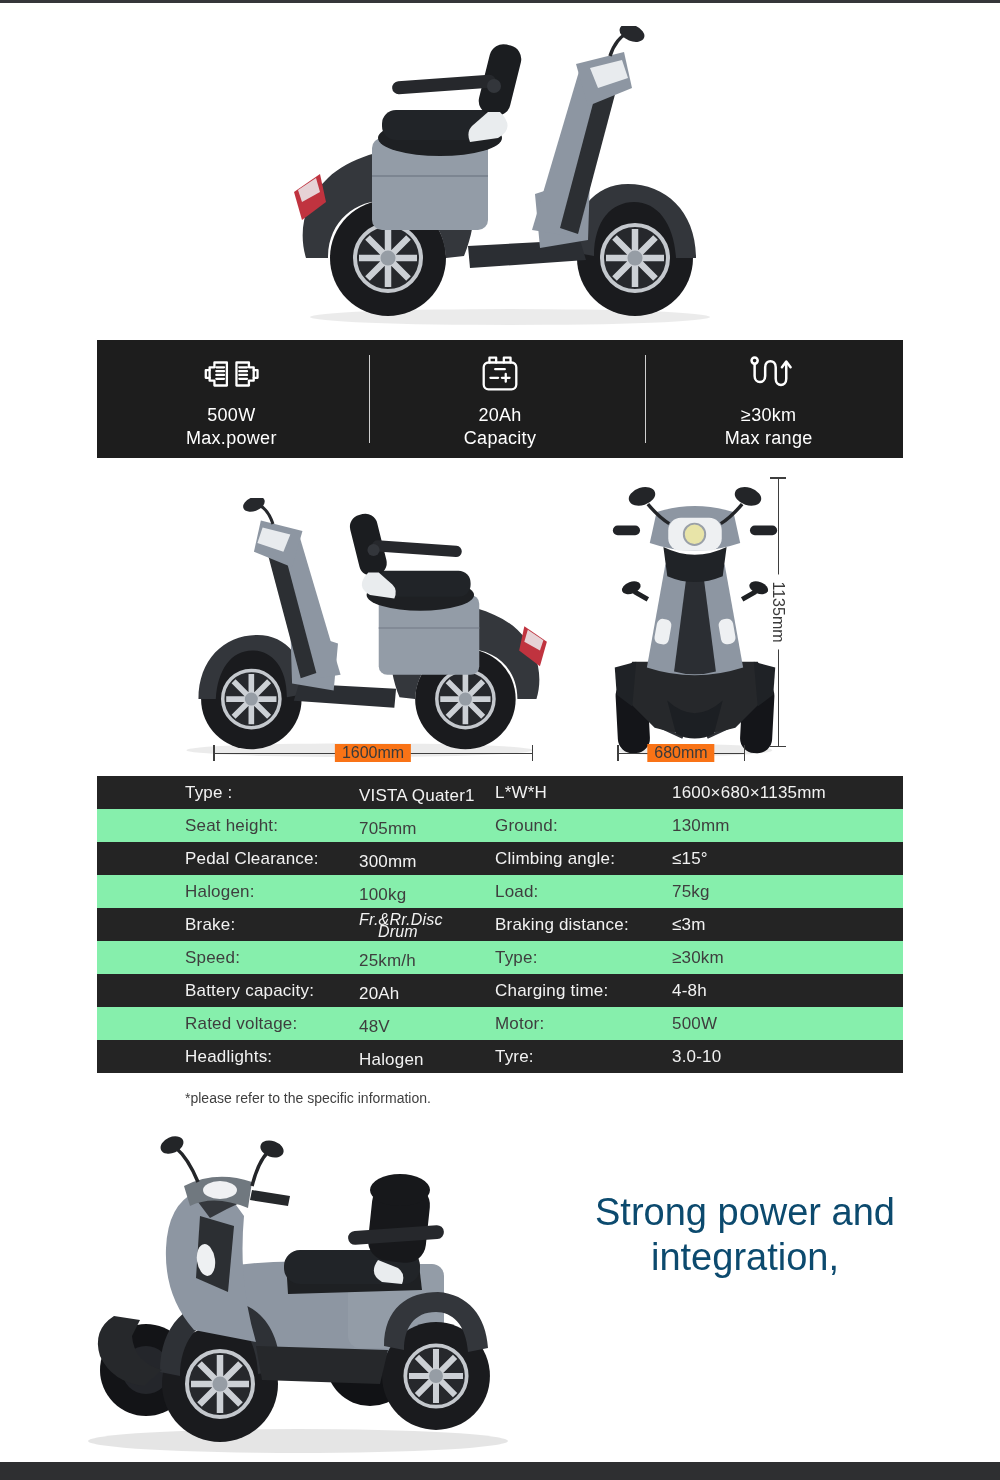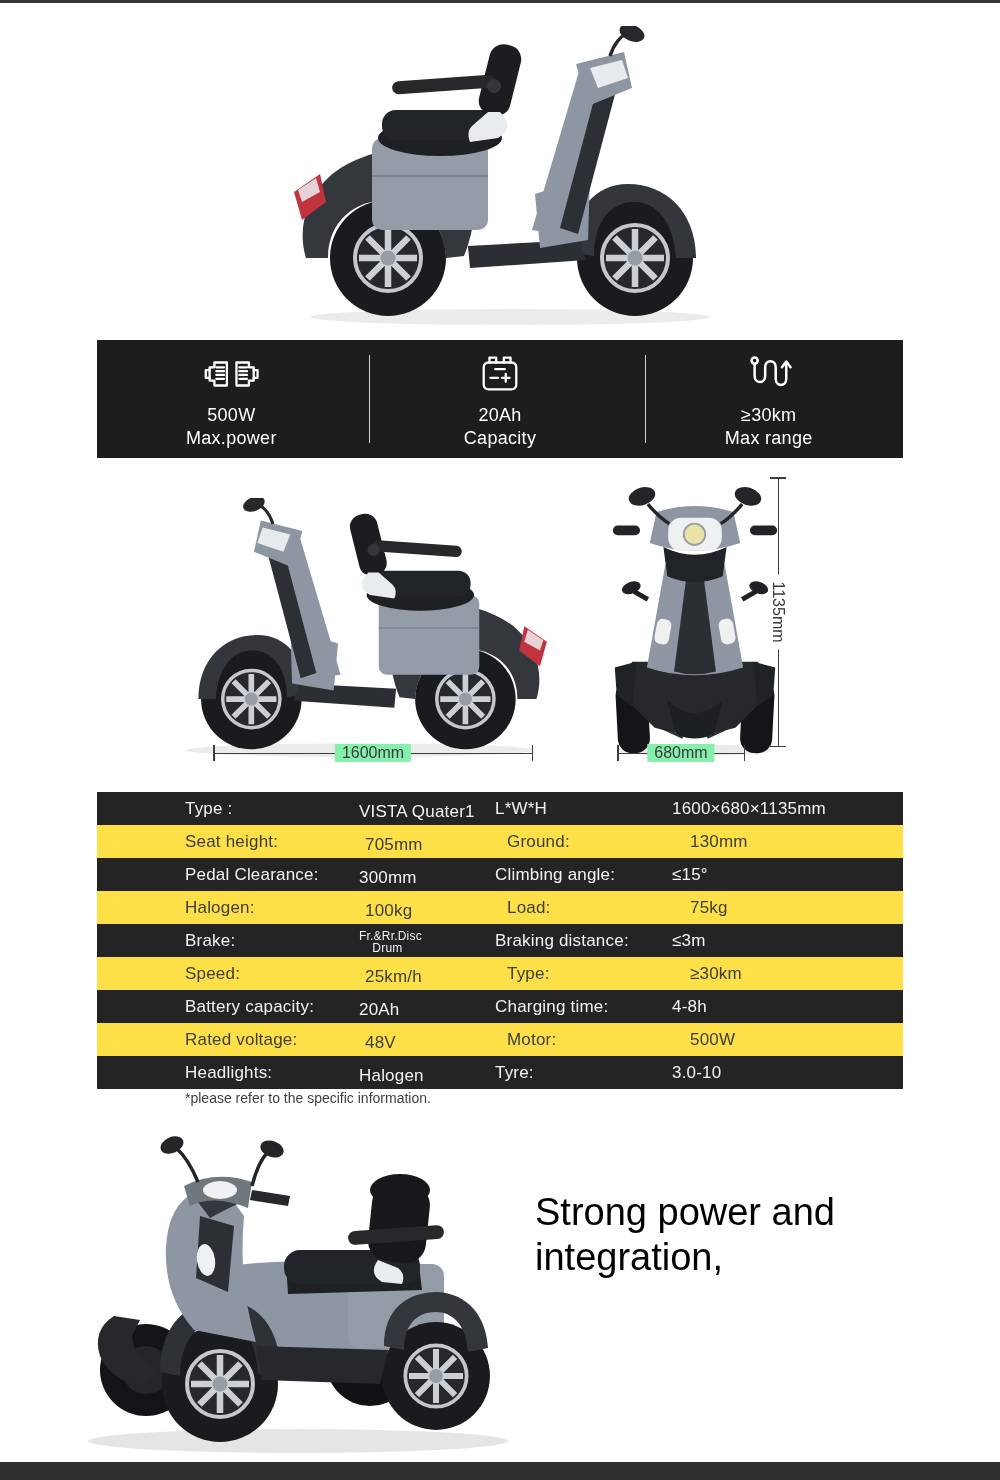--- a/index.html
+++ b/index.html
@@ -30,47 +30,47 @@
   .banner-divider.d1{left:272px;}
   .banner-divider.d2{left:548px;}
 
   
   .dim-h{position:absolute;height:16px;}
   .dim-h .dline{position:absolute;top:50%;left:0;right:0;border-top:1.5px solid #3e3e3e;}
   .dim-h:before,.dim-h:after{content:"";position:absolute;top:0;bottom:0;width:1.5px;background:#3e3e3e;}
   .dim-h:before{left:0;} .dim-h:after{right:0;}
   .dim-h .dlabel{
     position:absolute;top:50%;left:50%;transform:translate(-50%,-50%);
-    background:#86efac;padding:0 7px;font-size:16px;color:#3a3a3a;white-space:nowrap;
+    background:#f97316;padding:0 7px;font-size:16px;color:#3a3a3a;white-space:nowrap;
   }
   .dim-v{position:absolute;width:16px;}
   .dim-v .dline{position:absolute;left:50%;top:0;bottom:0;border-left:1.5px solid #3e3e3e;}
   .dim-v:before,.dim-v:after{content:"";position:absolute;left:0;right:0;height:1.5px;background:#3e3e3e;}
   .dim-v:before{top:0;} .dim-v:after{bottom:0;}
   .dim-v .dlabel{
     position:absolute;left:50%;top:50%;transform:translate(-50%,-50%);
     background:#fff;padding:7px 0;font-size:16px;color:#3a3a3a;
     writing-mode:vertical-rl;white-space:nowrap;
   }
   #dim-length{left:213px;top:745px;width:320px;}
   #dim-width{left:617px;top:745px;width:128px;}
   #dim-height{left:770px;top:477px;height:270px;}
 
   
-  .spec-table{position:absolute;left:97px;top:792px;width:806px;font-size:17px;letter-spacing:.2px;}
+  .spec-table{position:absolute;left:97px;top:776px;width:806px;font-size:17px;letter-spacing:.2px;}
   .spec-row{height:33px;display:flex;align-items:center;padding-left:88px;box-sizing:border-box;}
   .spec-row.dark{background:#242424;color:#f2f2f2;}
-  .spec-row.light{background:#fde047;color:#3e3e3e;gap:6px;}
+  .spec-row.light{background:#86efac;color:#3e3e3e;}
   .c-label1{width:174px;} .c-value1{width:136px;margin-top:6px;} .c-label2{width:177px;} .c-value2{flex:1;}
-  .val-2line{font-size:12px;line-height:12px;display:inline-block;}
+  .val-2line{font-size:16px;line-height:12px;display:inline-block;font-style:italic;}
   .val-2line .l2{display:block;text-align:center;padding-right:6px;}
   .footnote{position:absolute;left:185px;top:1090px;font-size:14px;color:#3f3f3f;}
 
   
-  .tagline{position:absolute;left:535px;top:1190px;width:420px;color:#000000;}
+  .tagline{position:absolute;left:535px;top:1190px;width:420px;color:#0c4a6e;text-align:center;}
   .tagline p{margin:0 0 10px 0;font-size:38px;line-height:45px;font-weight:500;}
 </style>
 </head>
 <body>
 
 <div class="page">
 
   <svg width="0" height="0" style="position:absolute" aria-hidden="true">
     <defs>
       <g id="wheel">

